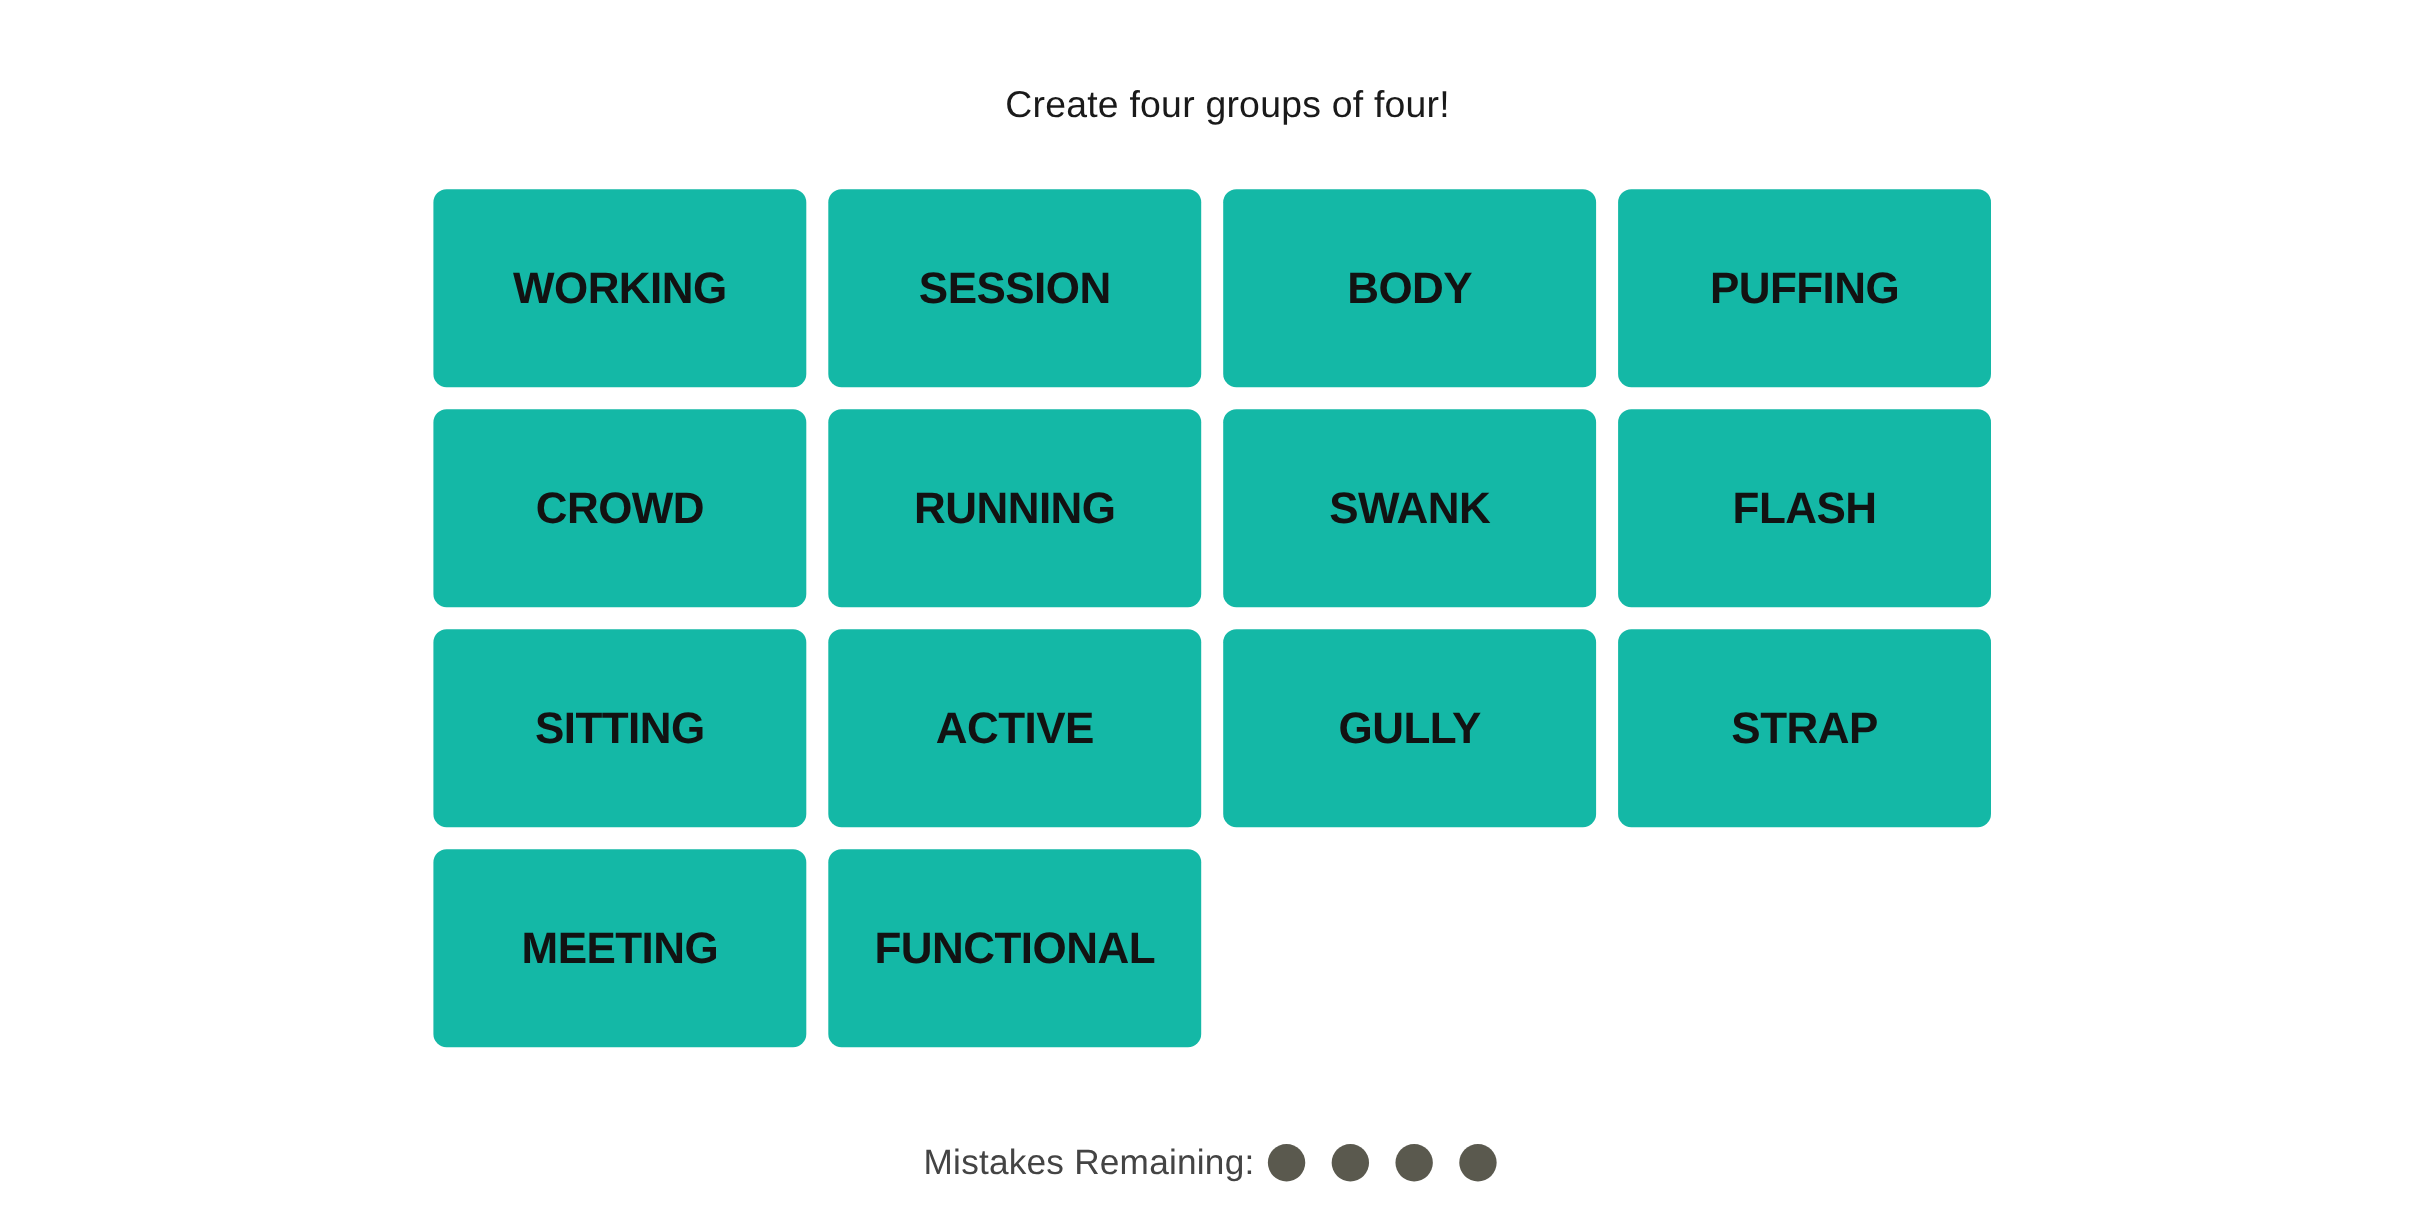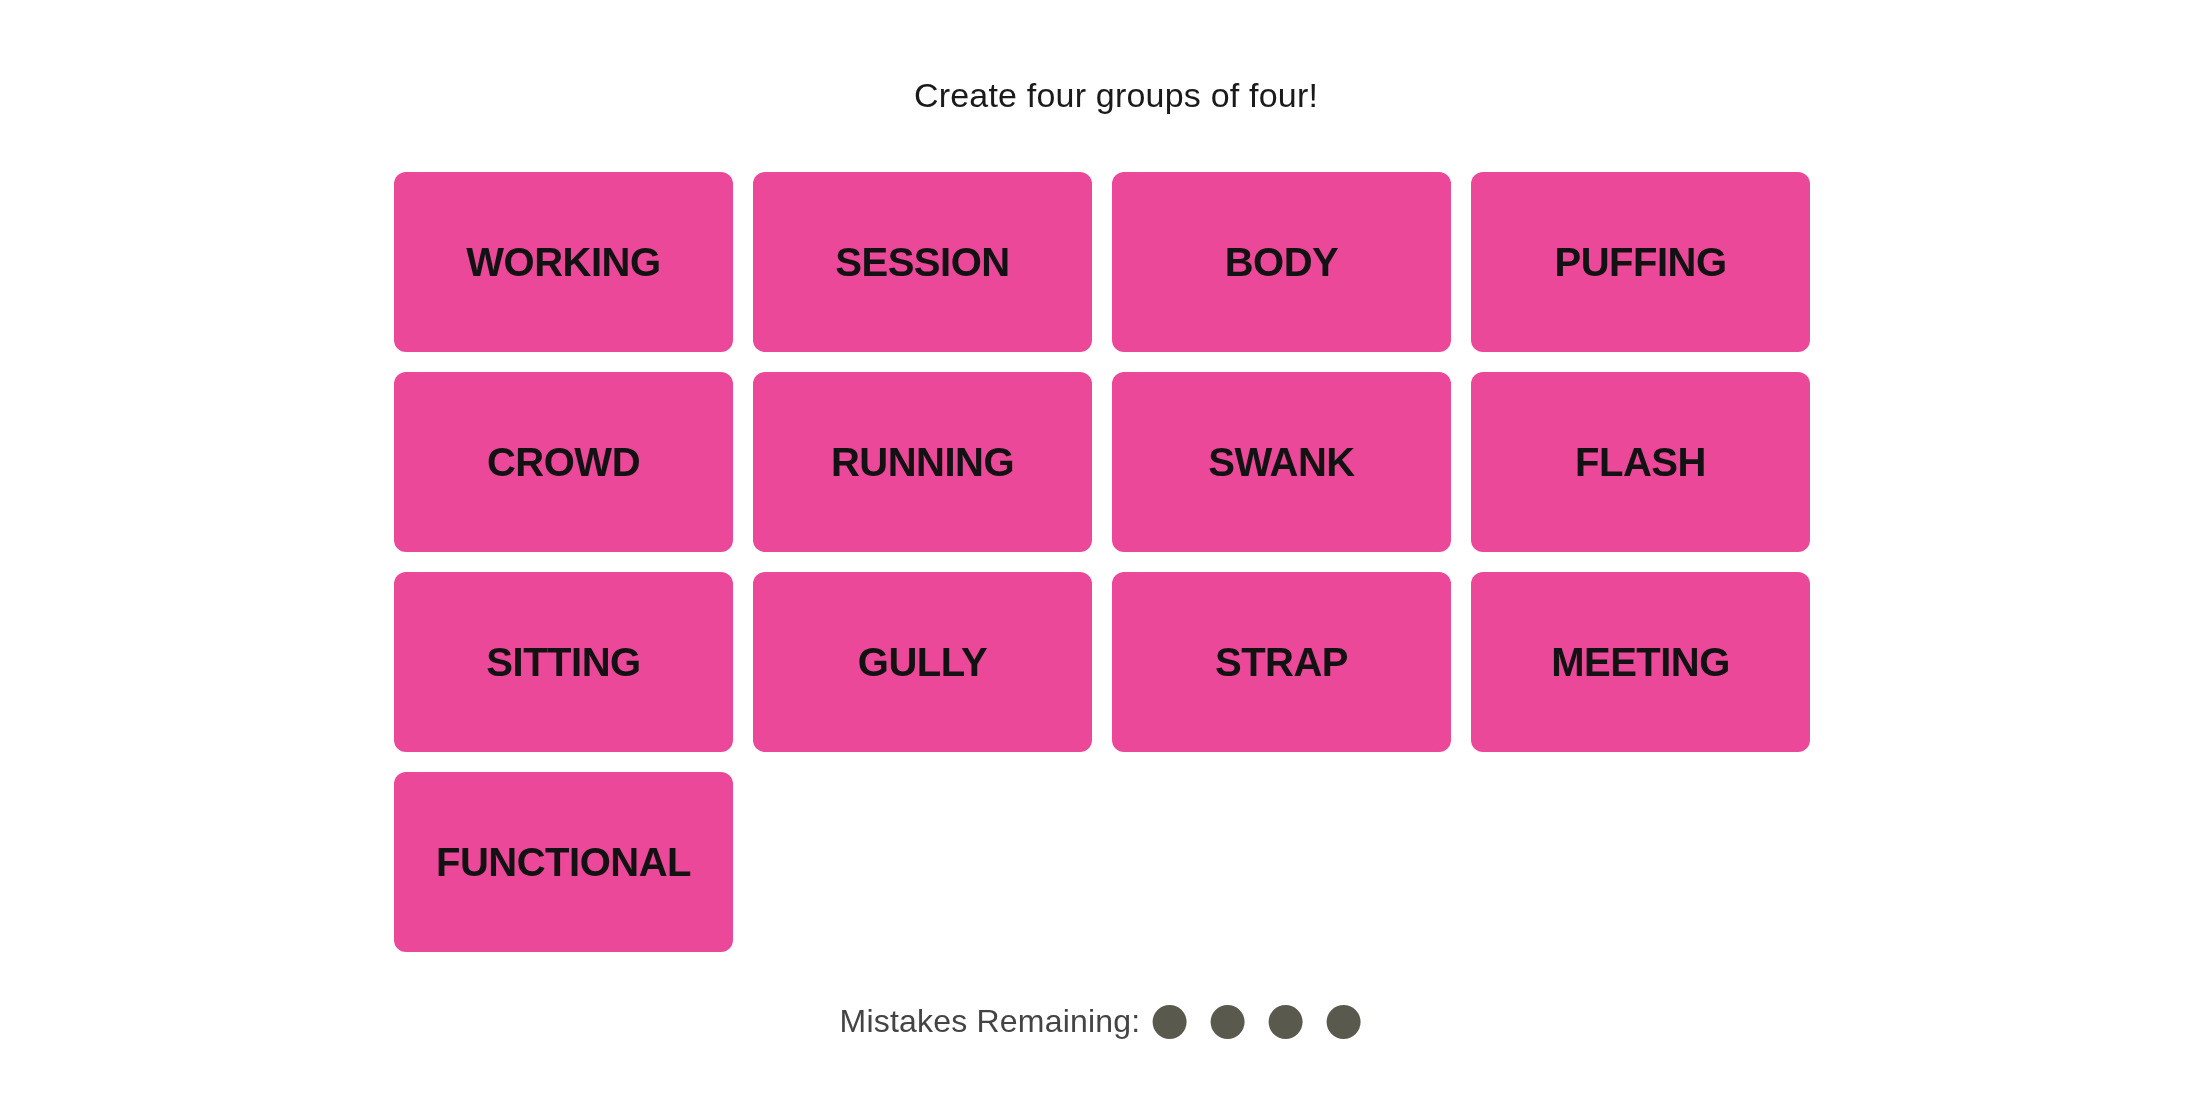--- a/index.html
+++ b/index.html
@@ -30,39 +30,39 @@
   .board {
     position: absolute;
     left: 394px;
     top: 172px;
     display: grid;
     grid-template-columns: repeat(4, 339px);
     grid-auto-rows: 180px;
     gap: 20px;
   }
   .tile {
-    background: #ec4899;
+    background: #14b8a6;
     border: none;
     border-radius: 12px;
     display: flex;
     align-items: center;
     justify-content: center;
     font-family: "Liberation Sans", "DejaVu Sans", sans-serif;
     font-size: 40px;
     font-weight: 700;
     letter-spacing: -0.5px;
     color: #121212;
     text-transform: uppercase;
     cursor: pointer;
     padding: 0;
     user-select: none;
   }
   .mistakes-row {
     position: absolute;
-    top: 1003px;
+    top: 1038px;
     left: 1100px;
     transform: translateX(-50%);
     display: flex;
     align-items: center;
     gap: 12px;
     white-space: nowrap;
     justify-content: center;
   }
   .mistakes-label {
     font-size: 32px;
@@ -91,20 +91,21 @@
 <div class="board">
   <button class="tile">WORKING</button>
   <button class="tile">SESSION</button>
   <button class="tile">BODY</button>
   <button class="tile">PUFFING</button>
   <button class="tile">CROWD</button>
   <button class="tile">RUNNING</button>
   <button class="tile">SWANK</button>
   <button class="tile">FLASH</button>
   <button class="tile">SITTING</button>
+  <button class="tile">ACTIVE</button>
   <button class="tile">GULLY</button>
   <button class="tile">STRAP</button>
   <button class="tile">MEETING</button>
   <button class="tile">FUNCTIONAL</button>
 </div>
 
 <div class="mistakes-row">
   <span class="mistakes-label">Mistakes Remaining:</span>
   <span class="dots">
       <span class="dot"></span>

